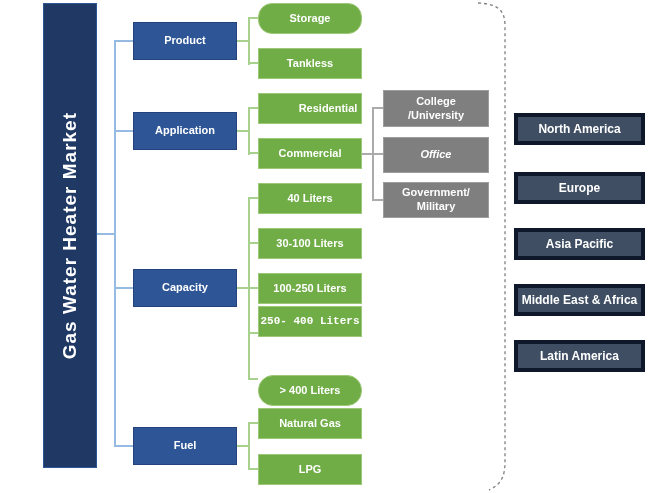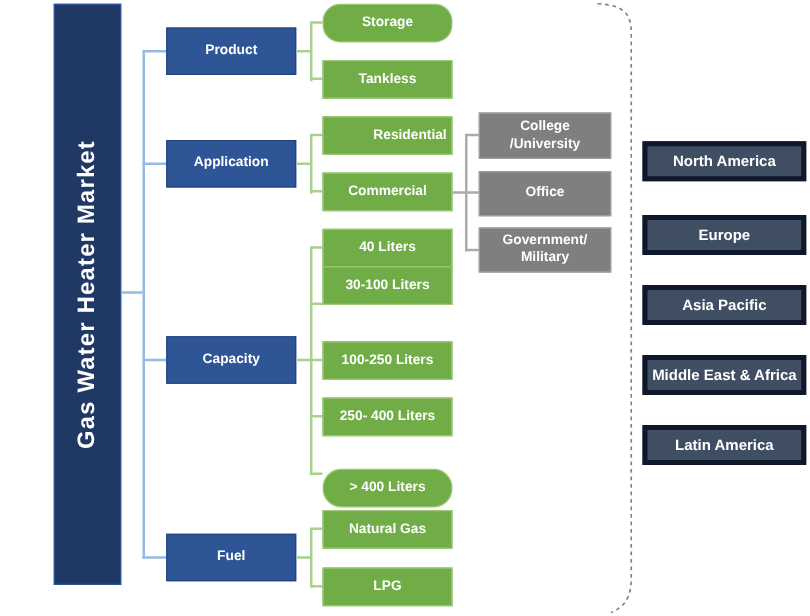--- a/index.html
+++ b/index.html
@@ -96,35 +96,35 @@
   <div class="hline c-green" style="left:237px;top:445px;width:11px;"></div>
   <div class="vline c-green" style="left:248px;top:423px;height:47px;"></div>
   <div class="hline c-green" style="left:248px;top:422px;width:10px;"></div>
   <div class="hline c-green" style="left:248px;top:468px;width:10px;"></div>
 
   <div class="node seg" style="top:3px;border-radius:14px;">Storage</div>
   <div class="node seg" style="top:48px;">Tankless</div>
   <div class="node seg" style="top:93px;padding-left:36px;">Residential</div>
   <div class="node seg" style="top:138px;">Commercial</div>
   <div class="node seg" style="top:183px;">40 Liters</div>
-  <div class="node seg" style="top:213px;">30-100 Liters</div>
+  <div class="node seg" style="top:228px;">30-100 Liters</div>
   <div class="node seg" style="top:273px;">100-250 Liters</div>
-  <div class="node seg" style="top:318px;">250- 400 Liters</div>
+  <div class="node seg" style="top:306px;font-family:Liberation Mono, monospace;">250- 400 Liters</div>
   <div class="node seg" style="top:375px;border-radius:15px;">&gt; 400 Liters</div>
   <div class="node seg" style="top:408px;">Natural Gas</div>
   <div class="node seg" style="top:454px;">LPG</div>
 
   <div class="hline c-gray" style="left:362px;top:153px;width:21px;"></div>
   <div class="vline c-gray" style="left:372px;top:108px;height:93px;"></div>
   <div class="hline c-gray" style="left:372px;top:107px;width:11px;"></div>
   <div class="hline c-gray" style="left:372px;top:199px;width:11px;"></div>
 
   <div class="node sub" style="top:90px;height:37px;">College
 /University</div>
-  <div class="node sub" style="top:137px;height:36px;">Office</div>
+  <div class="node sub" style="top:137px;height:36px;font-style:italic;">Office</div>
   <div class="node sub" style="top:182px;height:36px;">Government/
 Military</div>
 
   <svg class="brace" width="648" height="493">
     <path d="M 478 3 C 499 4 505 11 505 26 L 505 462 C 505 478 500 485 489 490" fill="none" stroke="#7f7f7f" stroke-width="1.3" stroke-dasharray="3,3"></path>
   </svg>
 
   <div class="node region" style="top:113px;">North America</div>
   <div class="node region" style="top:172px;">Europe</div>
   <div class="node region" style="top:228px;">Asia Pacific</div>

